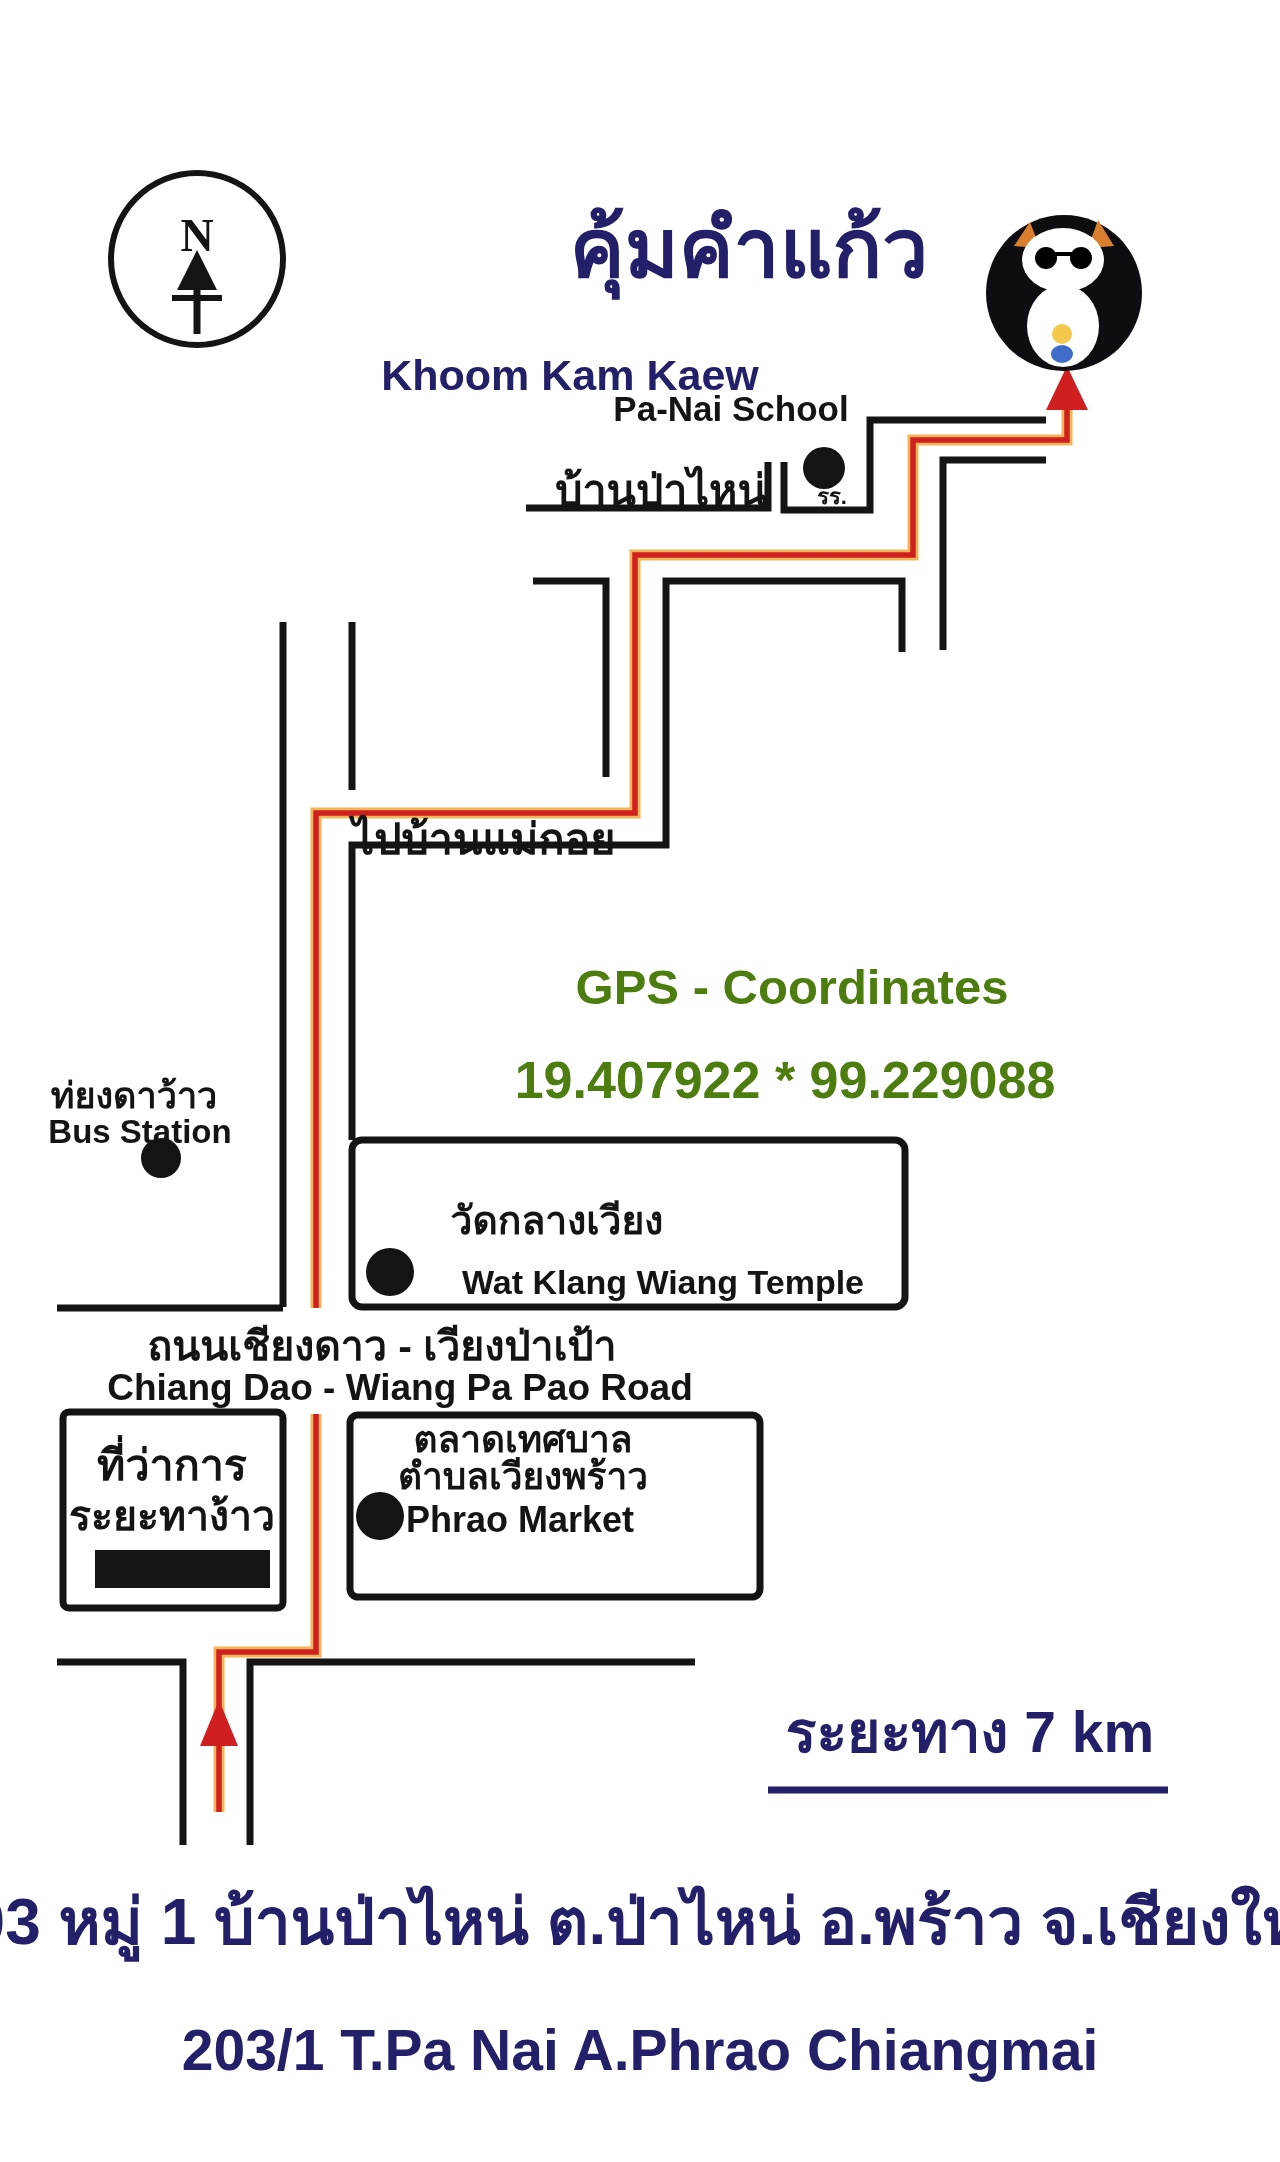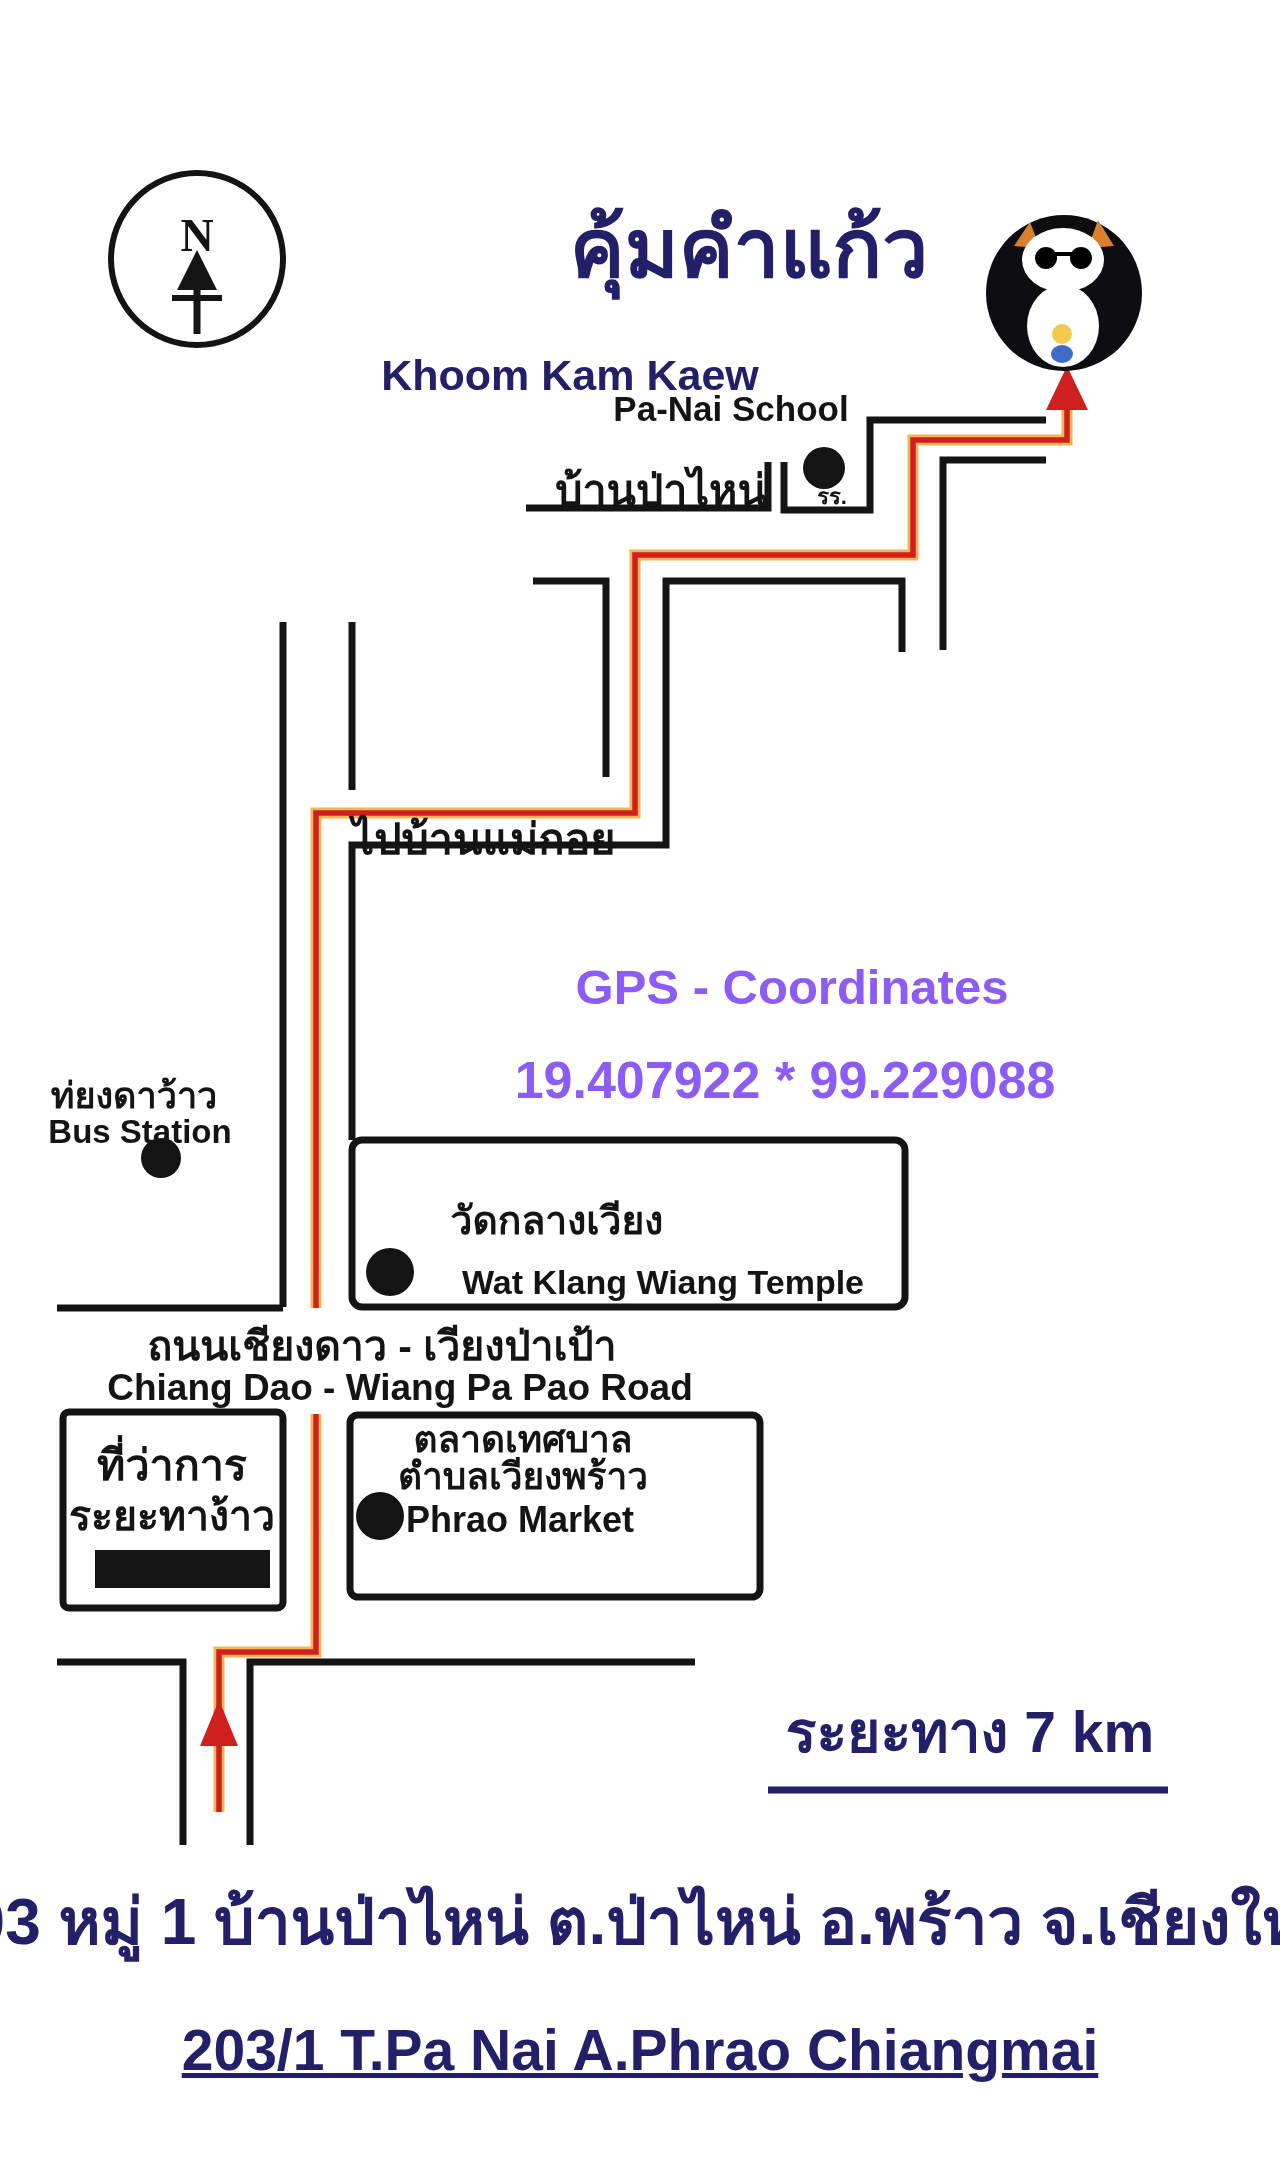--- a/index.html
+++ b/index.html
@@ -6,21 +6,21 @@
   #page{
     position:relative;width:1280px;height:2162px;background:#ffffff;
     font-family:"Liberation Sans","DejaVu Sans",sans-serif;overflow:hidden;
   }
   #map-svg{position:absolute;left:0;top:0;width:1280px;height:2162px;}
   .lbl{
     position:absolute;transform:translateX(-50%);white-space:nowrap;
     font-weight:bold;color:#141414;line-height:1.2;
   }
   .navy{color:#232069;}
-  .green{color:#8b5cf6;}
+  .green{color:#4d7c0f;}
   .serif{font-family:"Liberation Serif","DejaVu Serif",serif;}
 </style>
 </head>
 <body>
 
 <div id="page">
 
   <svg id="map-svg" viewBox="0 0 1280 2162">
 
     <g stroke="#141414" stroke-width="7" fill="none">
@@ -114,15 +114,15 @@
   <div class="lbl" style="left:172px;top:1440px;font-size:43px;">ที่ว่าการ</div>
   <div class="lbl" style="left:172px;top:1492px;font-size:41px;">ระยะทาง้าว</div>
 
   <div class="lbl" style="left:523px;top:1418px;font-size:37px;">ตลาดเทศบาล</div>
   <div class="lbl" style="left:523px;top:1455px;font-size:37px;">ตำบลเวียงพร้าว</div>
   <div class="lbl" style="left:520px;top:1498px;font-size:36px;">Phrao Market</div>
 
   <div class="lbl navy" style="left:970px;top:1698px;font-size:57px;">ระยะทาง 7 km</div>
 
   <div class="lbl navy" style="left:640px;top:1884px;font-size:64px;">203 หมู่ 1 บ้านป่าไหน่ ต.ป่าไหน่ อ.พร้าว จ.เชียงใหม่</div>
-  <div class="lbl navy" style="left:640px;top:2016px;font-size:57px;text-decoration:underline;">203/1 T.Pa Nai A.Phrao Chiangmai</div>
+  <div class="lbl navy" style="left:640px;top:2016px;font-size:57px;">203/1 T.Pa Nai A.Phrao Chiangmai</div>
 
 </div>
 
 </body></html>

